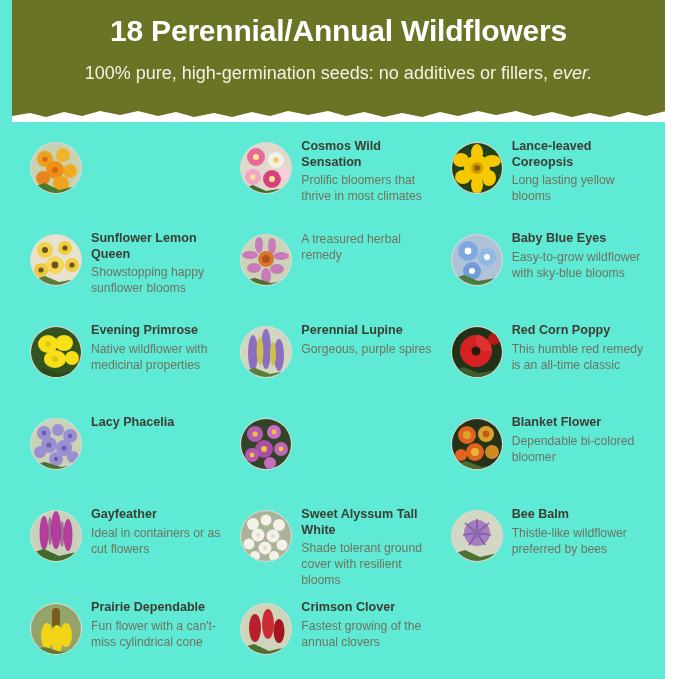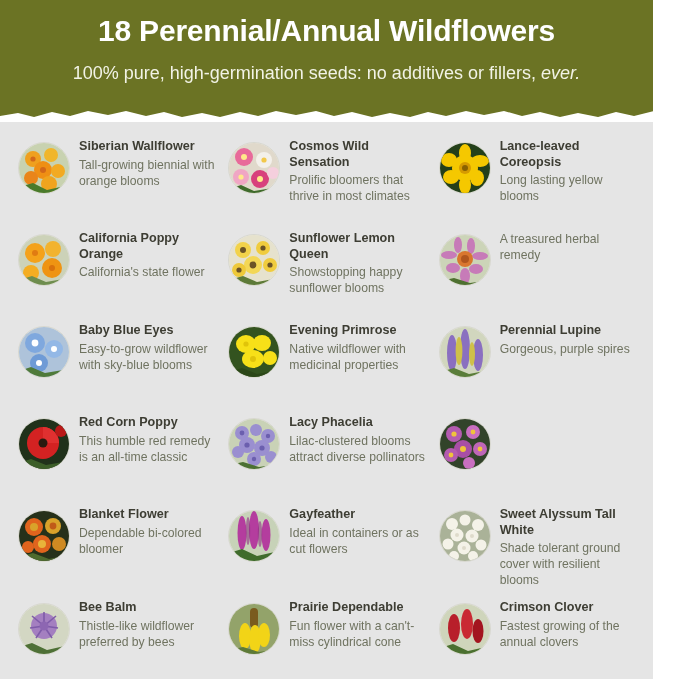--- a/index.html
+++ b/index.html
@@ -10,21 +10,22 @@
     width: 679px;
     height: 679px;
     background: #ffffff;
     font-family: "Liberation Sans", sans-serif;
     overflow: hidden;
   }
   .page {
     position: relative;
     width: 653px;
     height: 679px;
-    background: #e5e5e5;
+    background: #5eead4;
+    padding-left: 12px;
   }
 
   
   .header {
     position: relative;
     background: #6b7324;
     padding: 14px 18px 22px 18px;
     text-align: center;
     color: #ffffff;
   }
@@ -131,24 +132,20 @@
           <circle cx="14" cy="16" r="8" fill="#efa01e"></circle>
             <circle cx="32" cy="12" r="7" fill="#f0b62b"></circle>
           <circle cx="24" cy="27" r="9" fill="#ef8f14"></circle>
             <circle cx="39" cy="28" r="7" fill="#f2aa22"></circle>
           <circle cx="12" cy="35" r="7" fill="#e9851a"></circle>
             <circle cx="30" cy="41" r="8" fill="#f0a41e"></circle>
           <circle cx="24" cy="27" r="3" fill="#d3681a"></circle>
             <circle cx="14" cy="16" r="2.6" fill="#d3681a"></circle>
           <path d="M0 44 L14 40 L28 47 L50 42 L50 50 L0 50 Z" fill="#4a7a2a"></path>
         </svg>
-      </div>
-      <div class="txt">
-        <p class="name">Siberian Wallflower</p>
-        <p class="desc">Tall-growing biennial with orange blooms</p>
       </div>
     </div>
 
     <div class="cell">
       <div class="thumb">
         <svg viewBox="0 0 50 50">
           <rect width="50" height="50" fill="#e0d9cb"></rect>
           <circle cx="15" cy="14" r="9" fill="#e86a9a"></circle>
             <circle cx="15" cy="14" r="3" fill="#ffe98a"></circle>
           <circle cx="35" cy="17" r="8" fill="#f3f0ea"></circle>
@@ -183,38 +180,20 @@
           <circle cx="25" cy="25" r="6" fill="#d69a00"></circle>
           <circle cx="25" cy="25" r="3" fill="#8a6200"></circle>
         </svg>
       </div>
       <div class="txt">
         <p class="name">Lance-leaved Coreopsis</p>
         <p class="desc">Long lasting yellow blooms</p>
       </div>
     </div>
 
-    <div class="cell">
-      <div class="thumb">
-        <svg viewBox="0 0 50 50">
-          <rect width="50" height="50" fill="#ccd2b8"></rect>
-          <circle cx="16" cy="18" r="10" fill="#f4a21a"></circle>
-            <circle cx="16" cy="18" r="3" fill="#e07b12"></circle>
-          <circle cx="34" cy="14" r="8" fill="#f2b32e"></circle>
-          <circle cx="33" cy="33" r="10" fill="#ef9412"></circle>
-            <circle cx="33" cy="33" r="3" fill="#d9720c"></circle>
-          <circle cx="12" cy="38" r="8" fill="#f4ad22"></circle>
-          <path d="M0 45 L13 41 L27 47 L50 43 L50 50 L0 50 Z" fill="#6e8d4e"></path>
-        </svg>
-      </div>
-      <div class="txt">
-        <p class="name">California Poppy Orange</p>
-        <p class="desc">California's state flower</p>
-      </div>
-    </div>
 
     <div class="cell">
       <div class="thumb">
         <svg viewBox="0 0 50 50">
           <rect width="50" height="50" fill="#e6e2cd"></rect>
           <g>
             <circle cx="14" cy="15" r="8" fill="#f2d24a"></circle>
               <circle cx="14" cy="15" r="3" fill="#6b5326"></circle>
             <circle cx="34" cy="13" r="7" fill="#f0cc3e"></circle>
               <circle cx="34" cy="13" r="2.6" fill="#6b5326"></circle>
@@ -355,21 +334,20 @@
               <circle cx="18" cy="26" r="2.6"></circle>
               <circle cx="33" cy="29" r="2.6"></circle>
             <circle cx="25" cy="40" r="2.2"></circle>
               <circle cx="39" cy="17" r="2.2"></circle>
           </g>
           <path d="M0 46 L14 43 L30 48 L50 45 L50 50 L0 50 Z" fill="#4c7032"></path>
         </svg>
       </div>
       <div class="txt">
         <p class="name">Lacy Phacelia</p>
-        <p class="desc">Lilac-clustered blooms attract diverse pollinators</p>
       </div>
     </div>
 
     <div class="cell">
       <div class="thumb">
         <svg viewBox="0 0 50 50">
           <rect width="50" height="50" fill="#32432a"></rect>
           <g>
             <circle cx="14" cy="15" r="8" fill="#b45bb0"></circle>
               <circle cx="14" cy="15" r="2.6" fill="#f0c33c"></circle>

